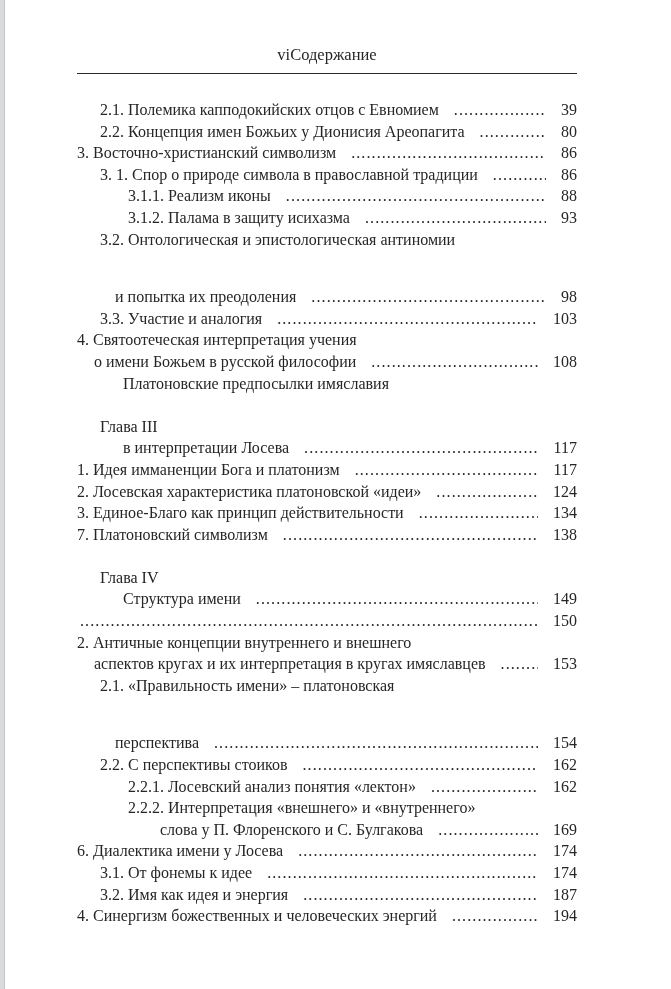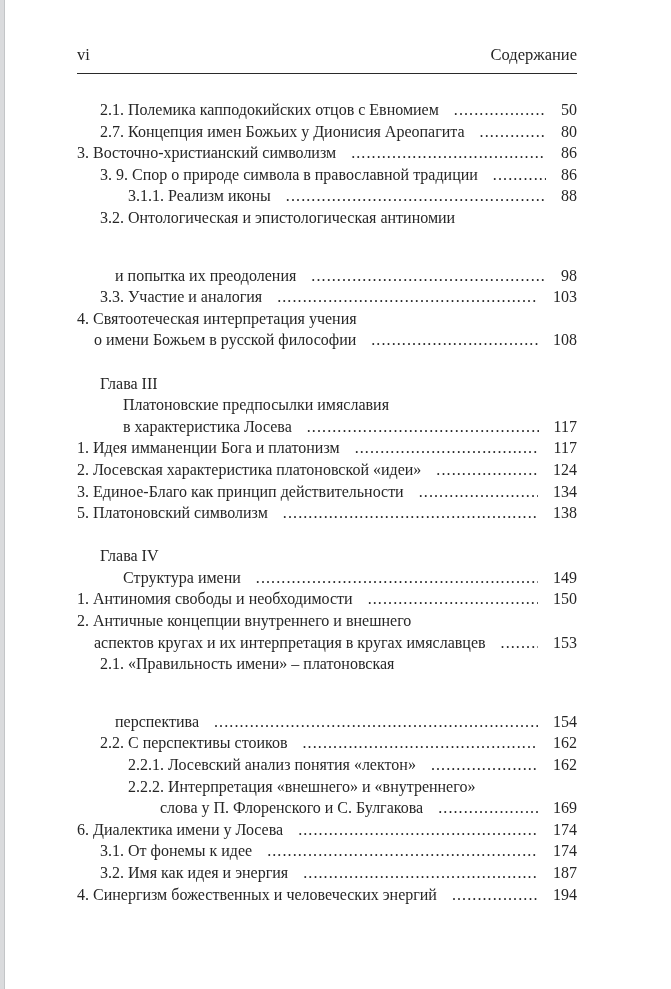--- a/index.html
+++ b/index.html
@@ -12,21 +12,21 @@
     overflow:hidden;
   }
   .scan-edge {
     position:absolute; left:0; top:0; width:4px; height:989px;
     background:#dadbdd; border-right:1px solid #c3c5c7;
   }
   .content {
     position:absolute; left:77px; top:0; width:500px;
   }
   .header {
-    display:flex; justify-content:space-between; align-items:flex-end;
+    display:flex; justify-content:center; align-items:flex-end;
     margin-top:45px; padding-bottom:8px;
     border-bottom:1.5px solid #2a2a2a;
     font-size:16.5px;
   }
   .toc { margin-top:25px; font-size:16px; }
   .row { display:flex; align-items:baseline; line-height:21.6px;gap:12px; }
   .row.gap { margin-top:21.6px; }
   .t { white-space:nowrap; }
   .lv-top      { padding-left:0; }
   .lv-topcont  { padding-left:17px; }
@@ -54,41 +54,46 @@
 <div class="content">
   <div class="header">
     <span>vi</span>
     <span>Содержание</span>
   </div>
 
   <div class="toc">
       <div class="row lv-sub1">
     <span class="t">2.1. Полемика капподокийских отцов с Евномием</span>
     <span class="leader"></span>
-    <span class="pg">50</span>
-  </div>
-      <div class="row lv-sub1">
-    <span class="t">2.7. Концепция имен Божьих у Дионисия Ареопагита</span>
+    <span class="pg">39</span>
+  </div>
+      <div class="row lv-sub1">
+    <span class="t">2.2. Концепция имен Божьих у Дионисия Ареопагита</span>
     <span class="leader"></span>
     <span class="pg">80</span>
   </div>
       <div class="row lv-top">
     <span class="t">3. Восточно-христианский символизм</span>
     <span class="leader"></span>
     <span class="pg">86</span>
   </div>
       <div class="row lv-sub1">
-    <span class="t">3. 9. Спор о природе символа в православной традиции</span>
+    <span class="t">3. 1. Спор о природе символа в православной традиции</span>
     <span class="leader"></span>
     <span class="pg">86</span>
   </div>
       <div class="row lv-sub2">
     <span class="t">3.1.1. Реализм иконы</span>
     <span class="leader"></span>
     <span class="pg">88</span>
+  </div>
+      <div class="row lv-sub2">
+    <span class="t">3.1.2. Палама в защиту исихазма</span>
+    <span class="leader"></span>
+    <span class="pg">93</span>
   </div>
       <div class="row lv-sub1">
     <span class="t">3.2. Онтологическая и эпистологическая антиномии</span>
 
   </div>
       <div class="row lv-sub1cont">
     <span class="t">и попытка их преодоления</span>
     <span class="leader"></span>
     <span class="pg">98</span>
   </div>
@@ -99,64 +104,63 @@
   </div>
       <div class="row lv-top">
     <span class="t">4. Святоотеческая интерпретация учения</span>
 
   </div>
       <div class="row lv-topcont">
     <span class="t">о имени Божьем в русской философии</span>
     <span class="leader"></span>
     <span class="pg">108</span>
   </div>
+      <div class="row lv-chtitle">
+    <span class="t">Платоновские предпосылки имяславия</span>
+
+  </div>
       <div class="row lv-chapter gap">
     <span class="t">Глава III</span>
 
   </div>
       <div class="row lv-chtitle">
-    <span class="t">Платоновские предпосылки имяславия</span>
-
-  </div>
-      <div class="row lv-chtitle">
-    <span class="t">в характеристика Лосева</span>
+    <span class="t">в интерпретации Лосева</span>
     <span class="leader"></span>
     <span class="pg">117</span>
   </div>
       <div class="row lv-top">
     <span class="t">1. Идея имманенции Бога и платонизм</span>
     <span class="leader"></span>
     <span class="pg">117</span>
   </div>
       <div class="row lv-top">
     <span class="t">2. Лосевская характеристика платоновской «идеи»</span>
     <span class="leader"></span>
     <span class="pg">124</span>
   </div>
       <div class="row lv-top">
     <span class="t">3. Единое-Благо как принцип действительности</span>
     <span class="leader"></span>
     <span class="pg">134</span>
   </div>
       <div class="row lv-top">
-    <span class="t">5. Платоновский символизм</span>
+    <span class="t">7. Платоновский символизм</span>
     <span class="leader"></span>
     <span class="pg">138</span>
   </div>
       <div class="row lv-chapter gap">
     <span class="t">Глава IV</span>
 
   </div>
       <div class="row lv-chtitle">
     <span class="t">Структура имени</span>
     <span class="leader"></span>
     <span class="pg">149</span>
   </div>
       <div class="row lv-top">
-    <span class="t">1. Антиномия свободы и необходимости</span>
     <span class="leader"></span>
     <span class="pg">150</span>
   </div>
       <div class="row lv-top">
     <span class="t">2. Античные концепции внутреннего и внешнего</span>
 
   </div>
       <div class="row lv-topcont">
     <span class="t">аспектов кругах и их интерпретация в кругах имяславцев</span>
     <span class="leader"></span>

